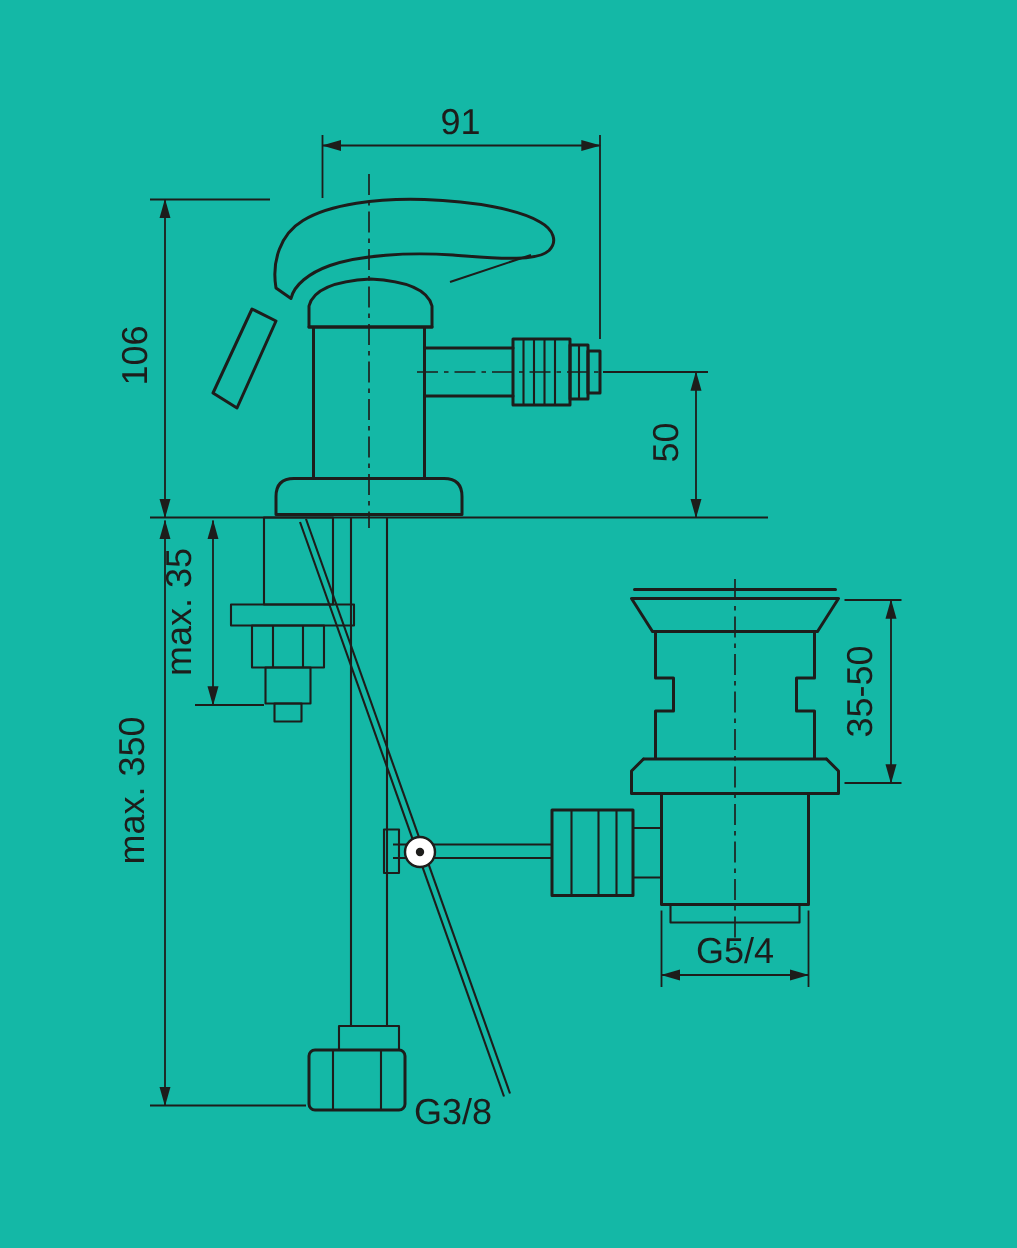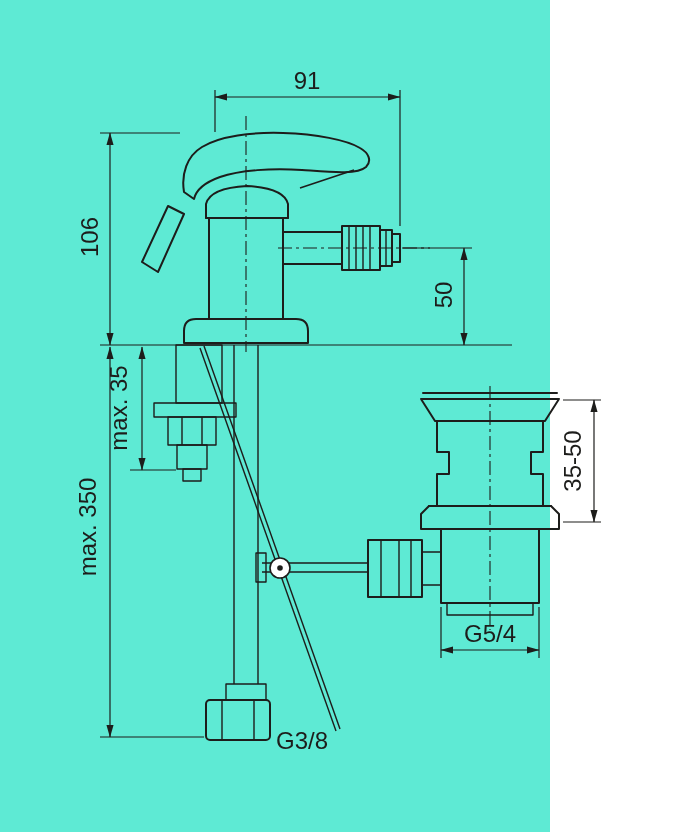--- a/index.html
+++ b/index.html
@@ -5,23 +5,23 @@
   html, body {
     margin: 0;
     padding: 0;
     background: #ffffff;
     width: 678px;
     height: 832px;
     overflow: hidden;
   }
   .canvas {
     position: relative;
-    width: 550px;
+    width: 678px;
     height: 832px;
-    background: #5eead4;
+    background: #14b8a6;
   }
   svg { display: block; }
   .dim-text {
     font-family: "Liberation Sans", sans-serif;
     font-size: 24px;
     fill: #1d1d1b;
   }
   .obj  { stroke: #1d1d1b; stroke-width: 2;   fill: none; stroke-linejoin: round; stroke-linecap: round; }
   .det  { stroke: #1d1d1b; stroke-width: 1.4; fill: none; stroke-linejoin: round; }
   .dim  { stroke: #1d1d1b; stroke-width: 1.2; fill: none; }

